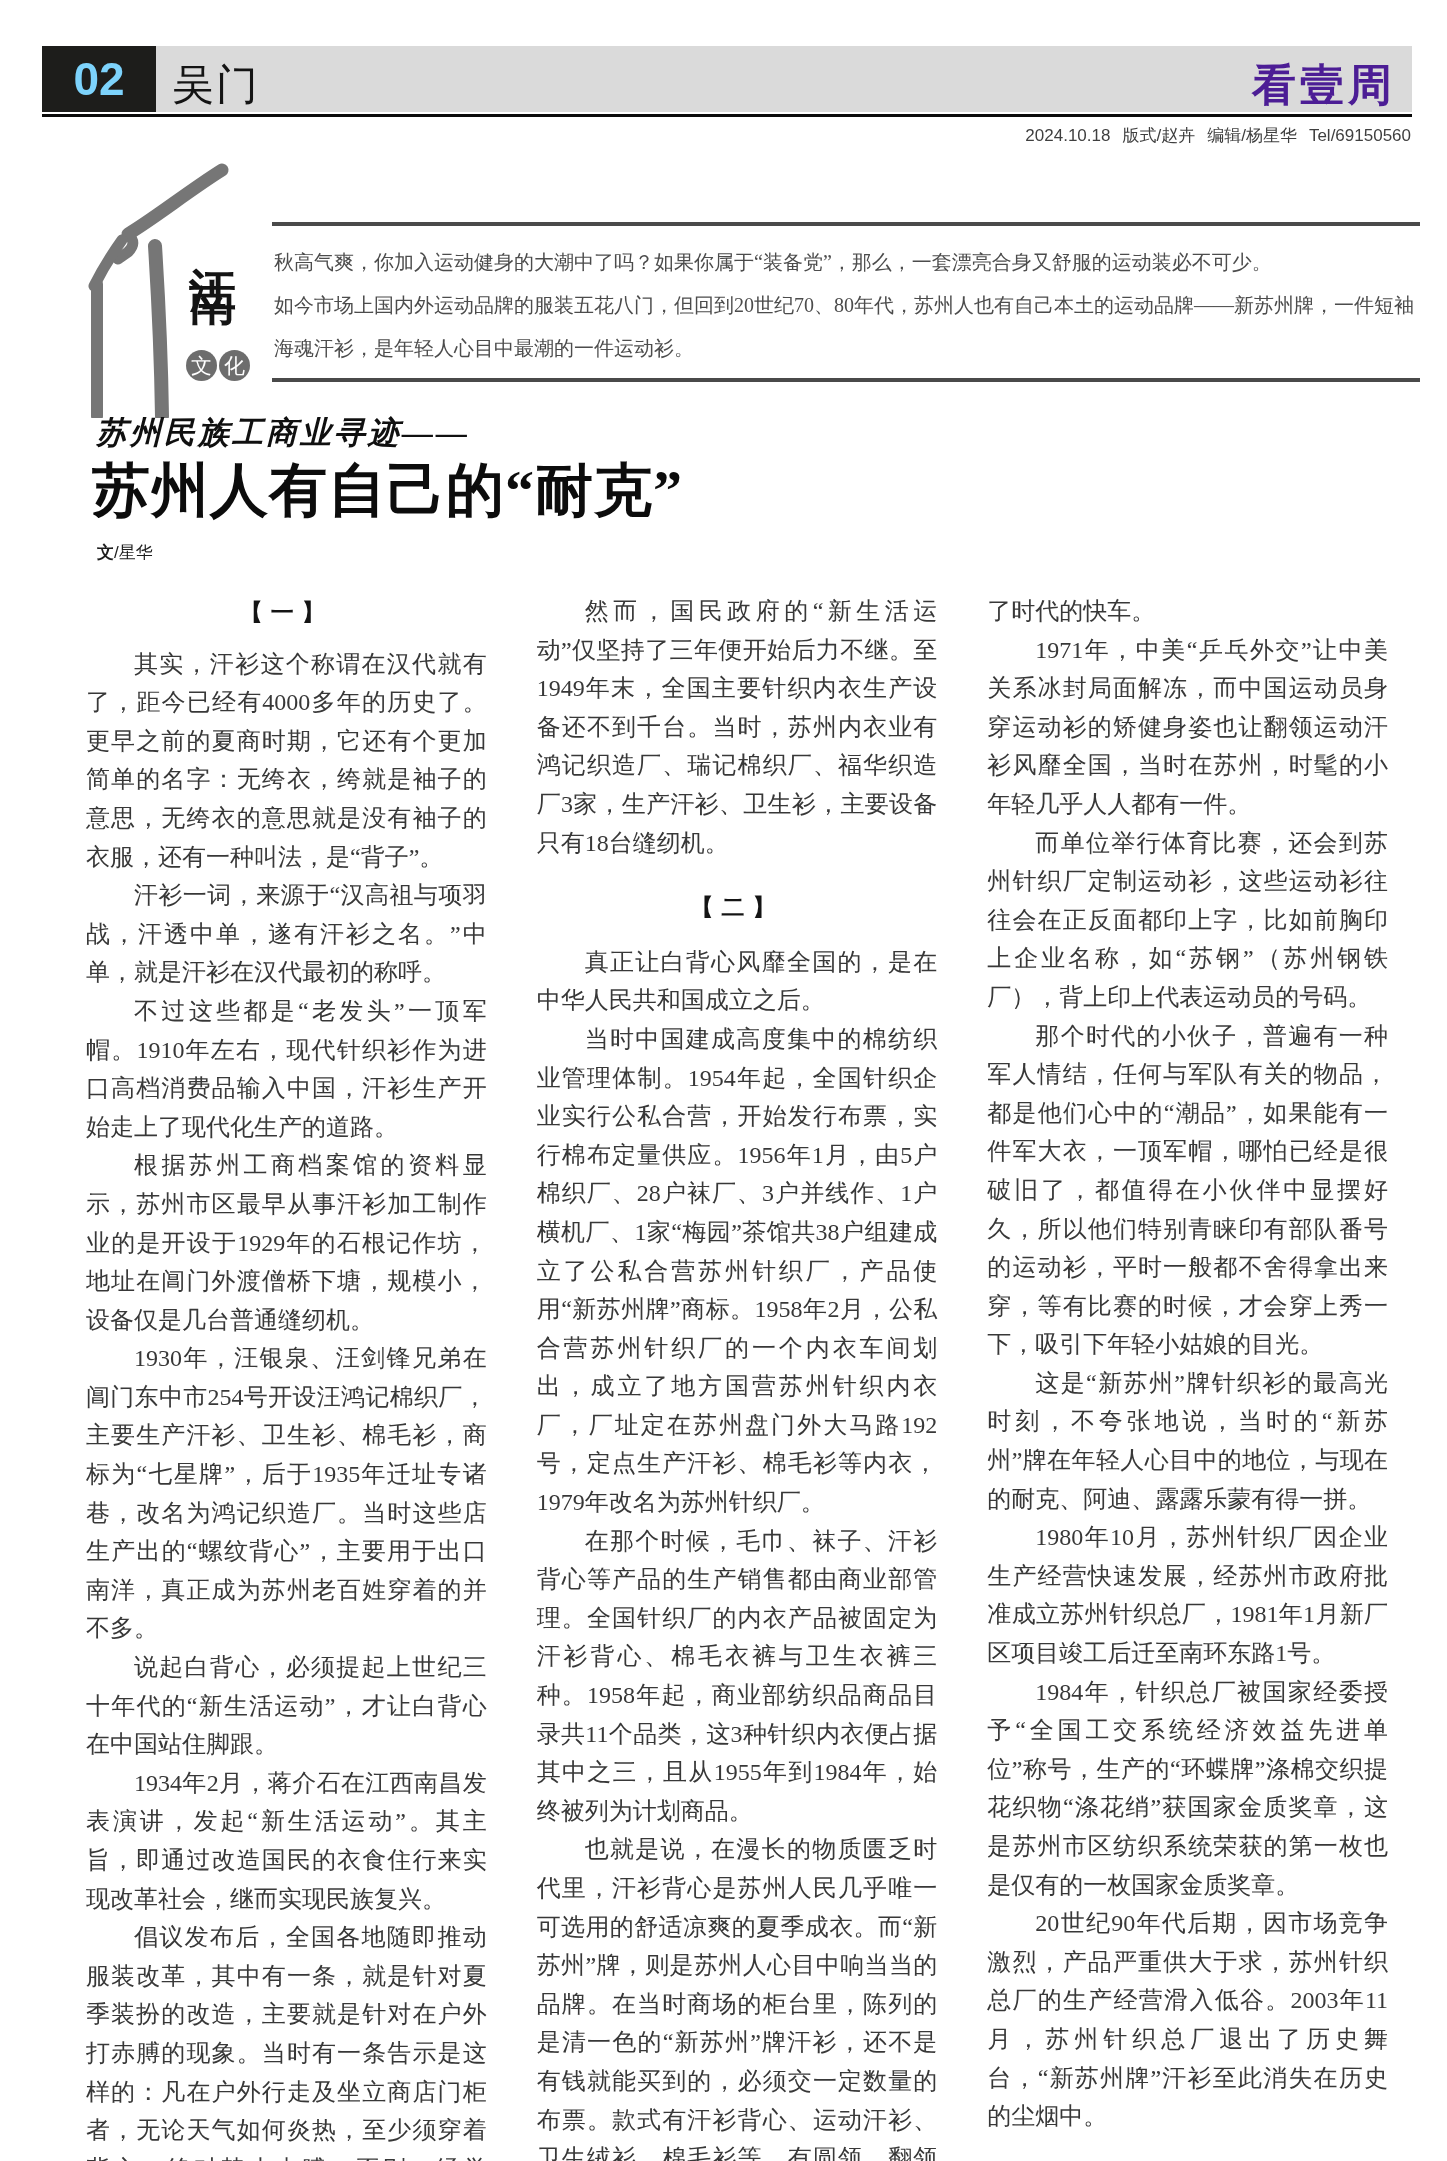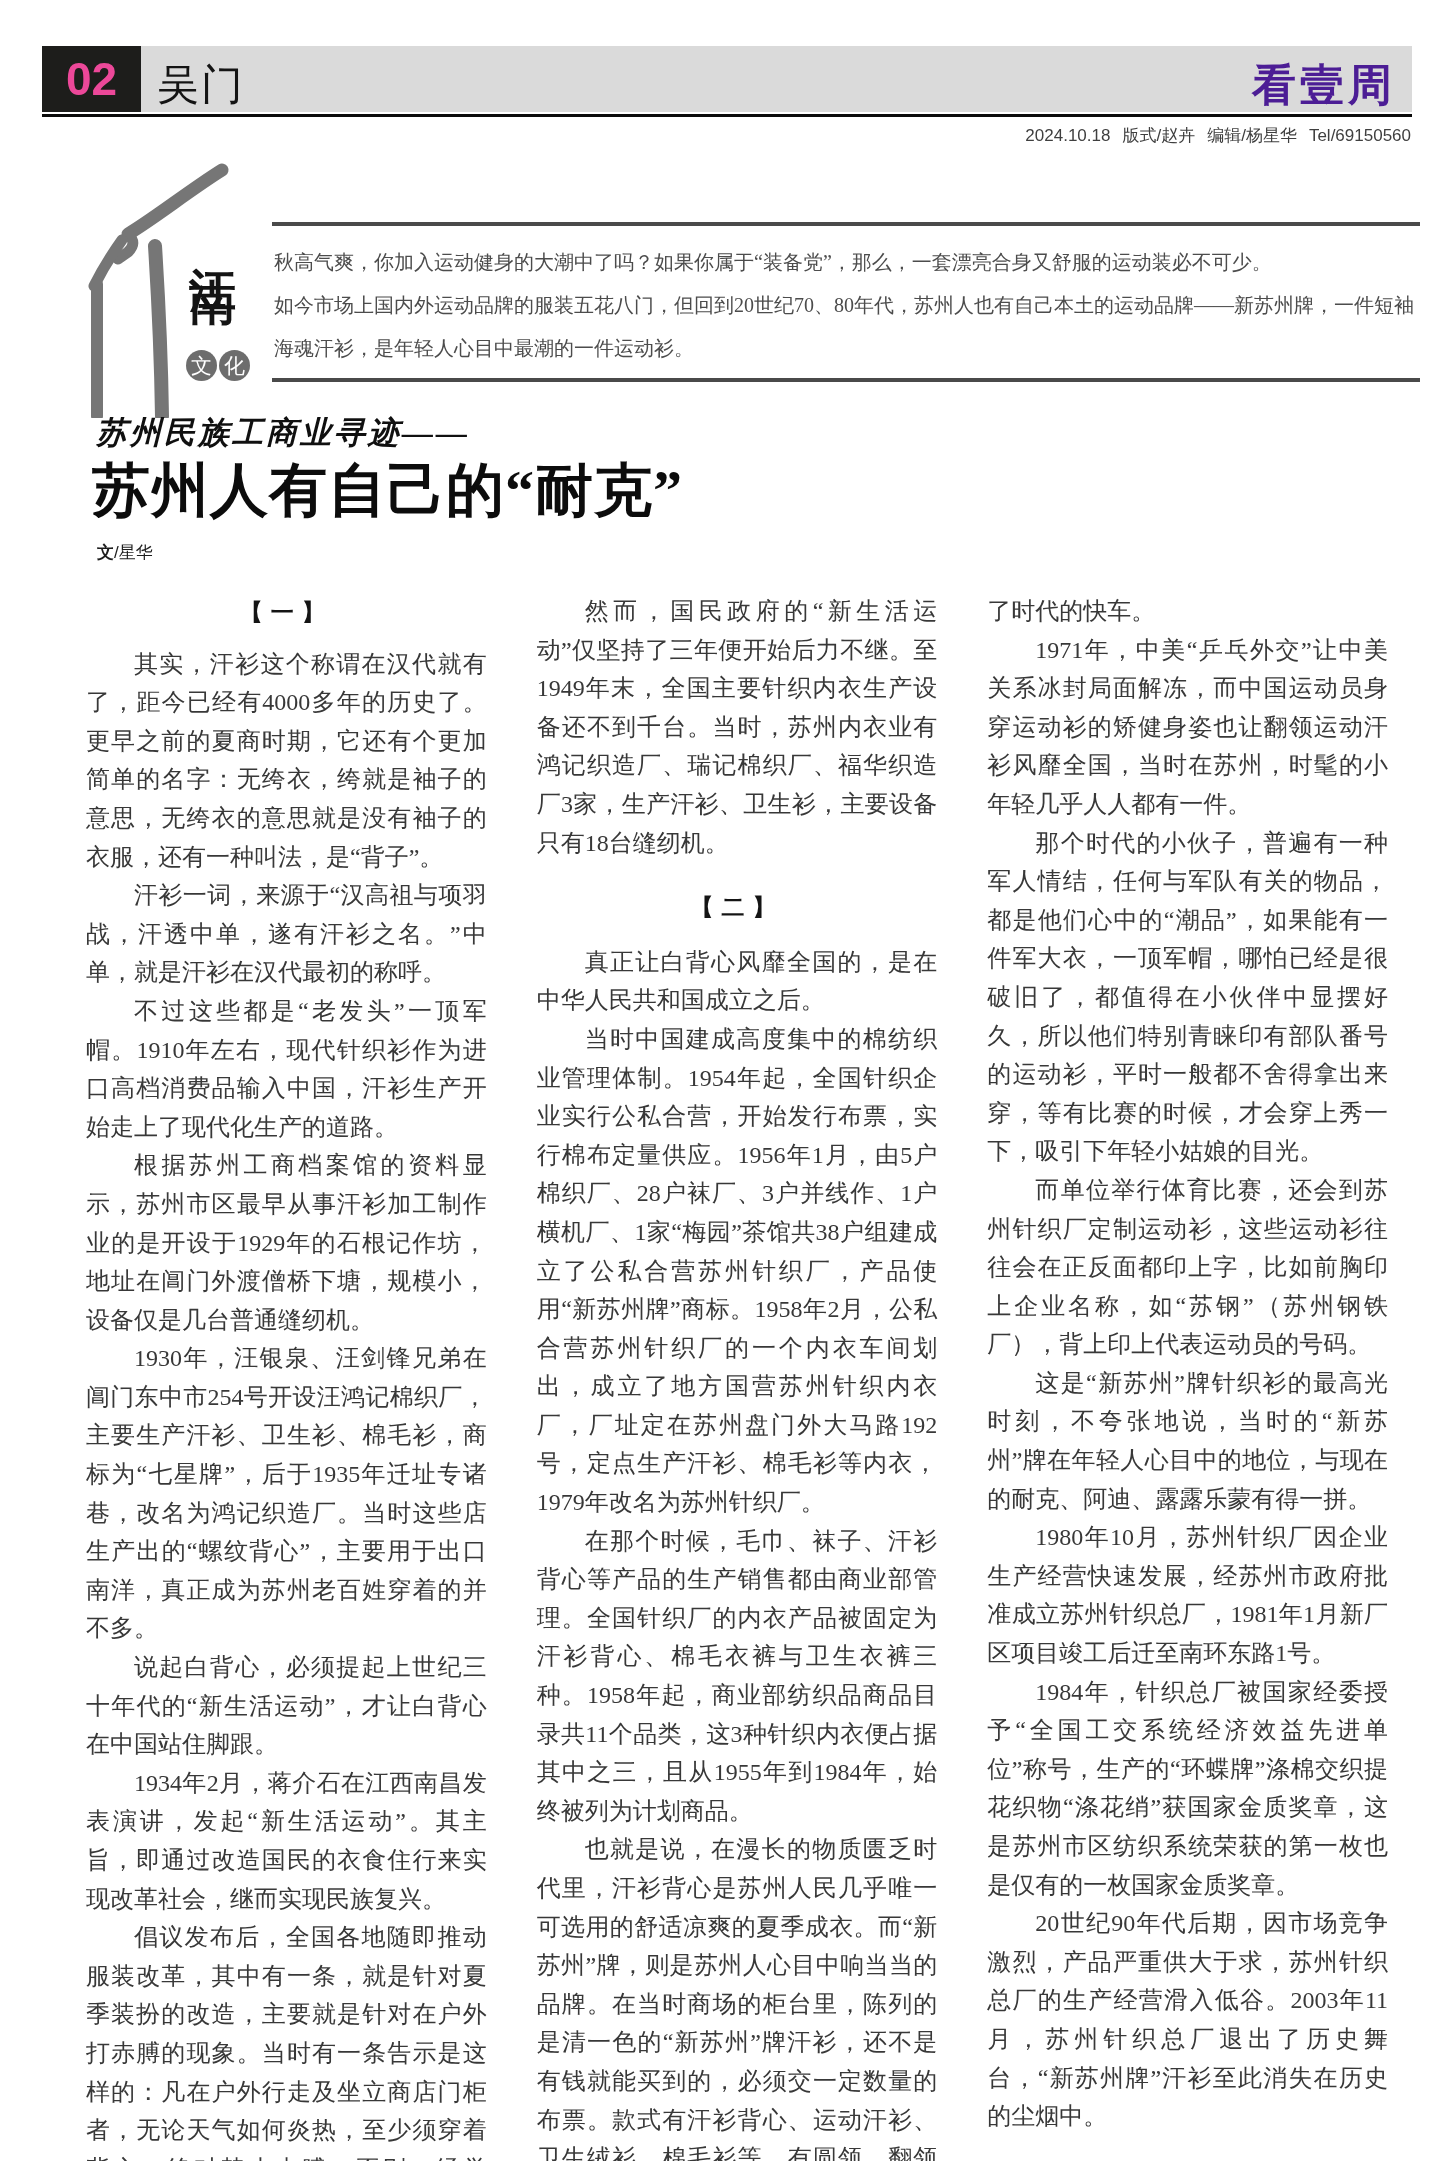--- a/index.html
+++ b/index.html
@@ -6,21 +6,21 @@
   html,body { background:#f2f2f2; }
   .page {
     position:relative; width:1447px; height:2161px; margin:0 auto;
     background:#ffffff; overflow:hidden;
     font-family:"Liberation Serif","DejaVu Serif",serif;
     color:#333;
   }
   
   .topbar { position:absolute; left:42px; top:46px; width:1370px; height:66px; display:flex; }
   .pageno {
-    width:99px; background:#1d1d1b; color:#ec4899; flex:0 0 auto;
+    width:114px; background:#1d1d1b; color:#7dd3fc; flex:0 0 auto;
     font-family:"Liberation Sans","DejaVu Sans",sans-serif; font-weight:bold;
     font-size:46px; display:flex; align-items:center; justify-content:center;
   }
   .graybar {
     flex:1; background:#dadada; display:flex; align-items:center;
     justify-content:space-between; padding:12px 16px 0 16px;
   }
   .section-title {
     font-size:42px; color:#141414; letter-spacing:2px;
     font-family:"Liberation Sans","DejaVu Sans",sans-serif;
@@ -142,22 +142,22 @@
         <p class="para">真正让白背心风靡全国的，是在中华人民共和国成立之后。</p>
         <p class="para">当时中国建成高度集中的棉纺织业管理体制。1954年起，全国针织企业实行公私合营，开始发行布票，实行棉布定量供应。1956年1月，由5户棉织厂、28户袜厂、3户并线作、1户横机厂、1家“梅园”茶馆共38户组建成立了公私合营苏州针织厂，产品使用“新苏州牌”商标。1958年2月，公私合营苏州针织厂的一个内衣车间划出，成立了地方国营苏州针织内衣厂，厂址定在苏州盘门外大马路192号，定点生产汗衫、棉毛衫等内衣，1979年改名为苏州针织厂。</p>
         <p class="para">在那个时候，毛巾、袜子、汗衫背心等产品的生产销售都由商业部管理。全国针织厂的内衣产品被固定为汗衫背心、棉毛衣裤与卫生衣裤三种。1958年起，商业部纺织品商品目录共11个品类，这3种针织内衣便占据其中之三，且从1955年到1984年，始终被列为计划商品。</p>
         <p class="para">也就是说，在漫长的物质匮乏时代里，汗衫背心是苏州人民几乎唯一可选用的舒适凉爽的夏季成衣。而“新苏州”牌，则是苏州人心目中响当当的品牌。在当时商场的柜台里，陈列的是清一色的“新苏州”牌汗衫，还不是有钱就能买到的，必须交一定数量的布票。款式有汗衫背心、运动汗衫、卫生绒衫、棉毛衫等，有圆领、翻领和鸡心领等式样，圆领大部分是白色汗衫，运动汗衫则有深蓝或紫红色。</p>
         <div class="sec-head">【三】</div>
         <p class="para">“新苏州”牌在苏州的风靡同样也是乘上</p>
       </div>
       <div class="column">
         <p class="para noindent">了时代的快车。</p>
         <p class="para">1971年，中美“乒乓外交”让中美关系冰封局面解冻，而中国运动员身穿运动衫的矫健身姿也让翻领运动汗衫风靡全国，当时在苏州，时髦的小年轻几乎人人都有一件。</p>
+        <p class="para">而单位举行体育比赛，还会到苏州针织厂定制运动衫，这些运动衫往往会在正反面都印上字，比如前胸印上企业名称，如“苏钢”（苏州钢铁厂），背上印上代表运动员的号码。</p>
         <p class="para">那个时代的小伙子，普遍有一种军人情结，任何与军队有关的物品，都是他们心中的“潮品”，如果能有一件军大衣，一顶军帽，哪怕已经是很破旧了，都值得在小伙伴中显摆好久，所以他们特别青睐印有部队番号的运动衫，平时一般都不舍得拿出来穿，等有比赛的时候，才会穿上秀一下，吸引下年轻小姑娘的目光。</p>
-        <p class="para">而单位举行体育比赛，还会到苏州针织厂定制运动衫，这些运动衫往往会在正反面都印上字，比如前胸印上企业名称，如“苏钢”（苏州钢铁厂），背上印上代表运动员的号码。</p>
         <p class="para">这是“新苏州”牌针织衫的最高光时刻，不夸张地说，当时的“新苏州”牌在年轻人心目中的地位，与现在的耐克、阿迪、露露乐蒙有得一拼。</p>
         <p class="para">1980年10月，苏州针织厂因企业生产经营快速发展，经苏州市政府批准成立苏州针织总厂，1981年1月新厂区项目竣工后迁至南环东路1号。</p>
         <p class="para">1984年，针织总厂被国家经委授予“全国工交系统经济效益先进单位”称号，生产的“环蝶牌”涤棉交织提花织物“涤花绡”获国家金质奖章，这是苏州市区纺织系统荣获的第一枚也是仅有的一枚国家金质奖章。</p>
         <p class="para">20世纪90年代后期，因市场竞争激烈，产品严重供大于求，苏州针织总厂的生产经营滑入低谷。2003年11月，苏州针织总厂退出了历史舞台，“新苏州牌”汗衫至此消失在历史的尘烟中。</p>
       </div>
     </div>
 
 </div>
 
 </body></html>

